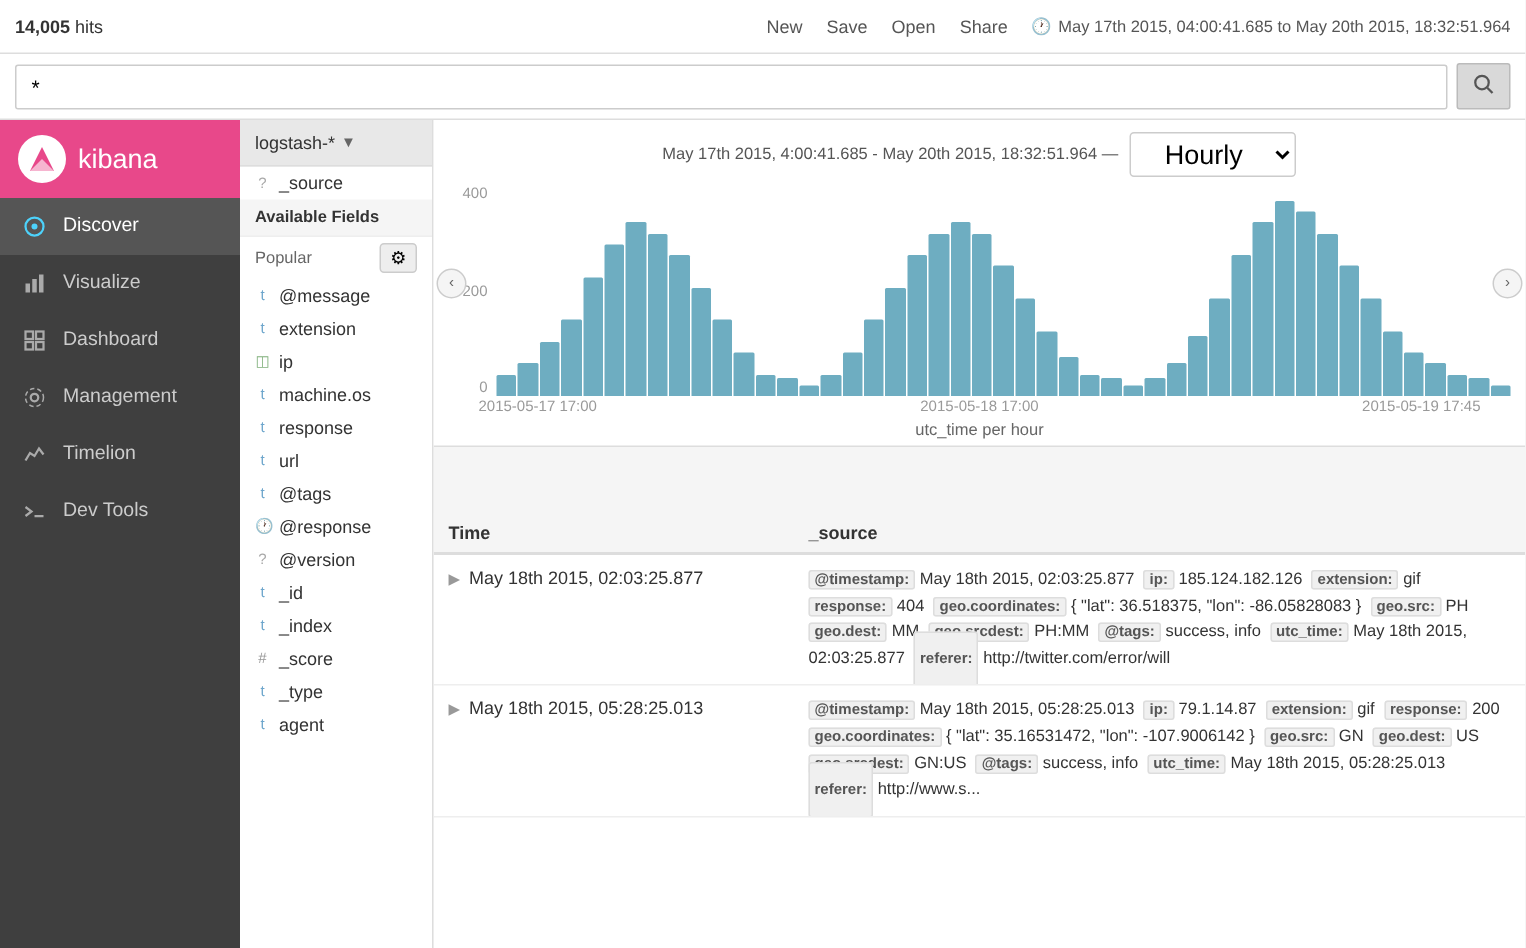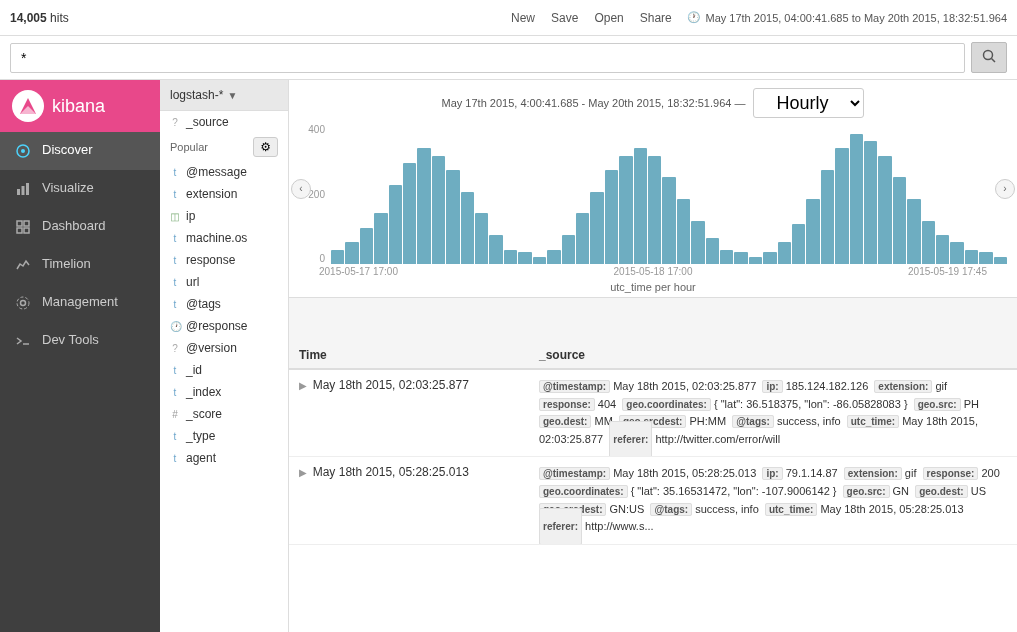--- a/index.html
+++ b/index.html
@@ -154,33 +154,33 @@
           <rect x="9" y="2" width="5" height="5" stroke="#aaa" stroke-width="1.5" fill="none"></rect>
           <rect x="2" y="9" width="5" height="5" stroke="#aaa" stroke-width="1.5" fill="none"></rect>
           <rect x="9" y="9" width="5" height="5" stroke="#aaa" stroke-width="1.5" fill="none"></rect>
         </svg>
       </span>
       <span>Dashboard</span>
     </div>
     <div class="nav-item">
       <span class="nav-icon">
         <svg width="16" height="16" viewBox="0 0 16 16" fill="none">
-          <polyline points="2,12 5,7 8,9 11,4 14,8" stroke="#aaa" stroke-width="1.5" fill="none"></polyline>
-        </svg>
-      </span>
-      <span>Timelion</span>
-    </div>
-    <div class="nav-item">
-      <span class="nav-icon">
-        <svg width="16" height="16" viewBox="0 0 16 16" fill="none">
           <circle cx="8" cy="8" r="2.5" stroke="#aaa" stroke-width="1.5"></circle>
           <circle cx="8" cy="8" r="6" stroke="#aaa" stroke-width="1" stroke-dasharray="3 2"></circle>
         </svg>
       </span>
       <span>Management</span>
+    </div>
+    <div class="nav-item">
+      <span class="nav-icon">
+        <svg width="16" height="16" viewBox="0 0 16 16" fill="none">
+          <polyline points="2,12 5,7 8,9 11,4 14,8" stroke="#aaa" stroke-width="1.5" fill="none"></polyline>
+        </svg>
+      </span>
+      <span>Timelion</span>
     </div>
     <div class="nav-item">
       <span class="nav-icon">
         <svg width="16" height="16" viewBox="0 0 16 16" fill="none">
           <polyline points="2,5 6,8 2,11" stroke="#aaa" stroke-width="1.5" fill="none"></polyline>
           <line x1="8" y1="11" x2="14" y2="11" stroke="#aaa" stroke-width="1.5"></line>
         </svg>
       </span>
       <span>Dev Tools</span>
     </div>
@@ -188,20 +188,21 @@
 
   <div class="field-panel">
     <div class="index-selector">
       <span>logstash-*</span>
       <span class="arrow">▼</span>
     </div>
     <div class="field-item">
       <span class="field-type q">?</span>
       <span>_source</span>
     </div>
+    <div class="section-title">Available Fields</div>
     <div style="display:flex; align-items:center; justify-content:space-between; padding: 4px 10px;">
       <span style="font-size:11px; color:#666;">Popular</span>
       <button class="gear-btn">⚙</button>
     </div>
 
     <div class="field-item">
       <span class="field-type t">t</span>
       <span>@message</span>
     </div>
     <div class="field-item">

